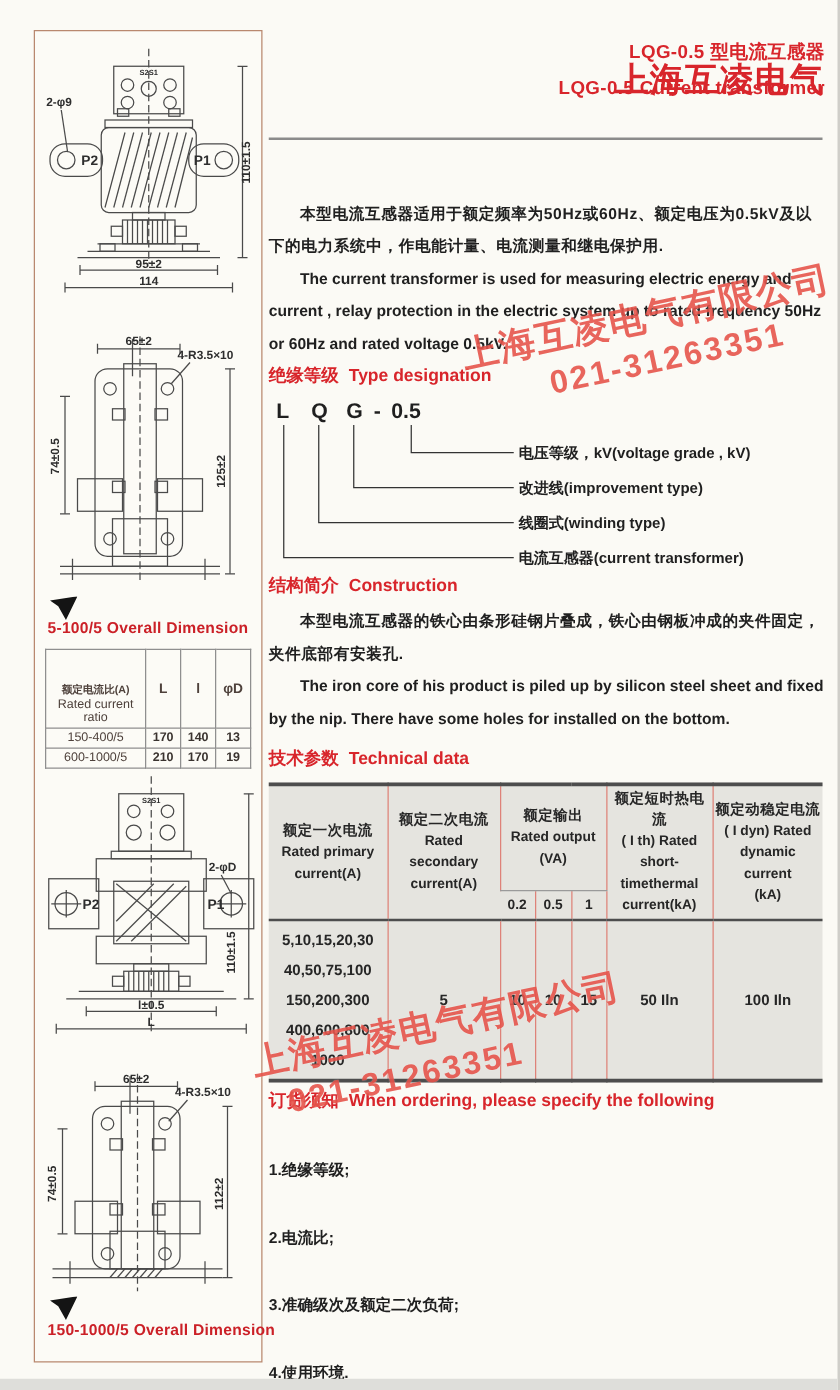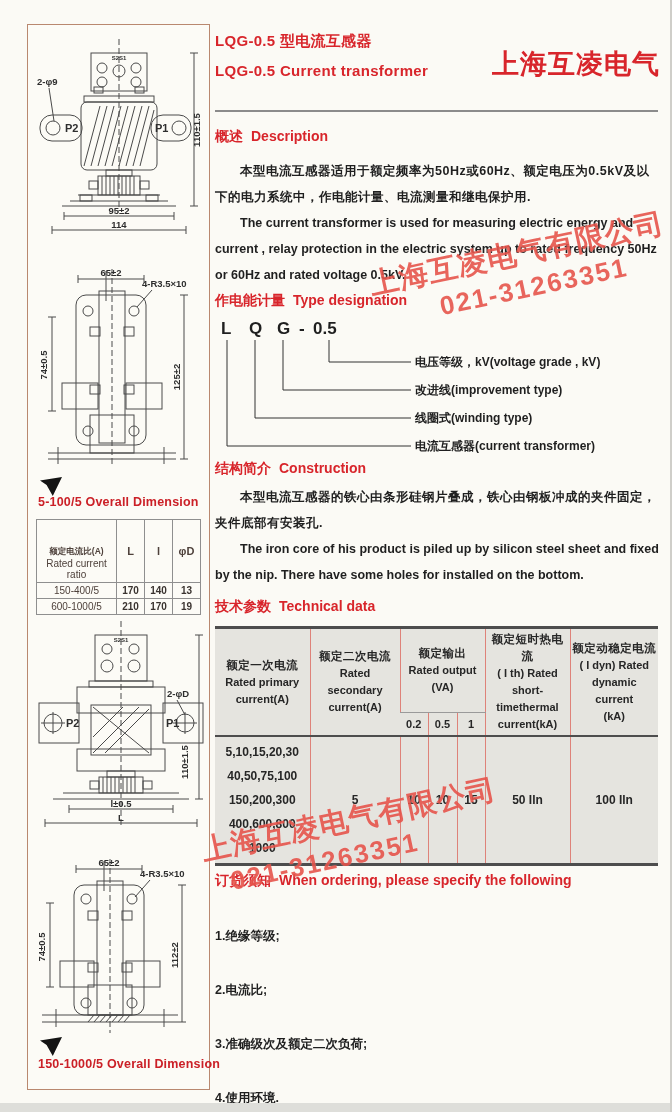--- a/index.html
+++ b/index.html
@@ -40,21 +40,21 @@
   }
   .dim-table .hd-zh{ display:block; font-size:8.5px; font-weight:bold;margin-top:24px; }
   .dim-table .hd-en{ display:block; font-size:10px; }
   .dim-table .col-hd{ font-size:11px; font-weight:bold; }
   .dim-table .num{ color:#3a332f; font-weight:bold; }
 
   
   .right-col{ position:absolute; left:215px; top:0; width:445px; height:1112px; }
   .rc{ position:absolute; left:0; width:445px; }
 
-  .title-zh,.title-en{ color:#d8252b; font-weight:bold; font-size:15px; letter-spacing:0.3px; }
+  .title-zh,.title-en{ color:#d8252b; font-weight:bold; font-size:15px; letter-spacing:0.3px;text-align:right; }
   .title-en{ margin-top:11px; }
   .logo{
     position:absolute; right:0; top:14px; color:#d8252b; font-weight:bold;
     font-size:27px; letter-spacing:1px; white-space:nowrap;
   }
   .separator{ position:absolute; left:0; width:443px; height:0; border-top:2px solid #8b8b8b; }
 
   .sec-heading{ color:#d8252b; font-weight:bold; font-size:14px; white-space:nowrap; }
   .sec-heading .en{ margin-left:8px; }
 
@@ -345,31 +345,28 @@
   <div class="right-col">
 
     <div class="rc" style="top:32px;">
       <div class="title-zh">LQG-0.5 型电流互感器</div>
       <div class="title-en">LQG-0.5 Current transformer</div>
       <div class="logo">上海互凌电气</div>
     </div>
 
     <div class="separator" style="top:110px;"></div>
 
-    <div class="rc sec-heading" style="top:128px;">
-      <span>概述</span><span class="en">Description</span>
-    </div>
 
     <div class="rc" style="top:158px;">
       <p class="para zh">本型电流互感器适用于额定频率为50Hz或60Hz、额定电压为0.5kV及以下的电力系统中，作电能计量、电流测量和继电保护用.</p>
       <p class="para">The current transformer is used for measuring electric energy and current , relay protection in the electric system up to rated frequency 50Hz or 60Hz and rated voltage 0.5kV.</p>
     </div>
 
     <div class="rc sec-heading" style="top:292px;">
-      <span>作电能计量</span><span class="en">Type designation</span>
+      <span>绝缘等级</span><span class="en">Type designation</span>
     </div>
 
     <svg class="rc" style="top:318px;" width="445" height="138" viewBox="0 0 445 138">
       <g fill="#1f1f1f" font-weight="bold" font-size="17" font-family="Liberation Sans, sans-serif">
         <text x="6" y="16">L</text>
         <text x="34" y="16">Q</text>
         <text x="62" y="16">G</text>
         <text x="84" y="16">-</text>
         <text x="98" y="16">0.5</text>
       </g>

